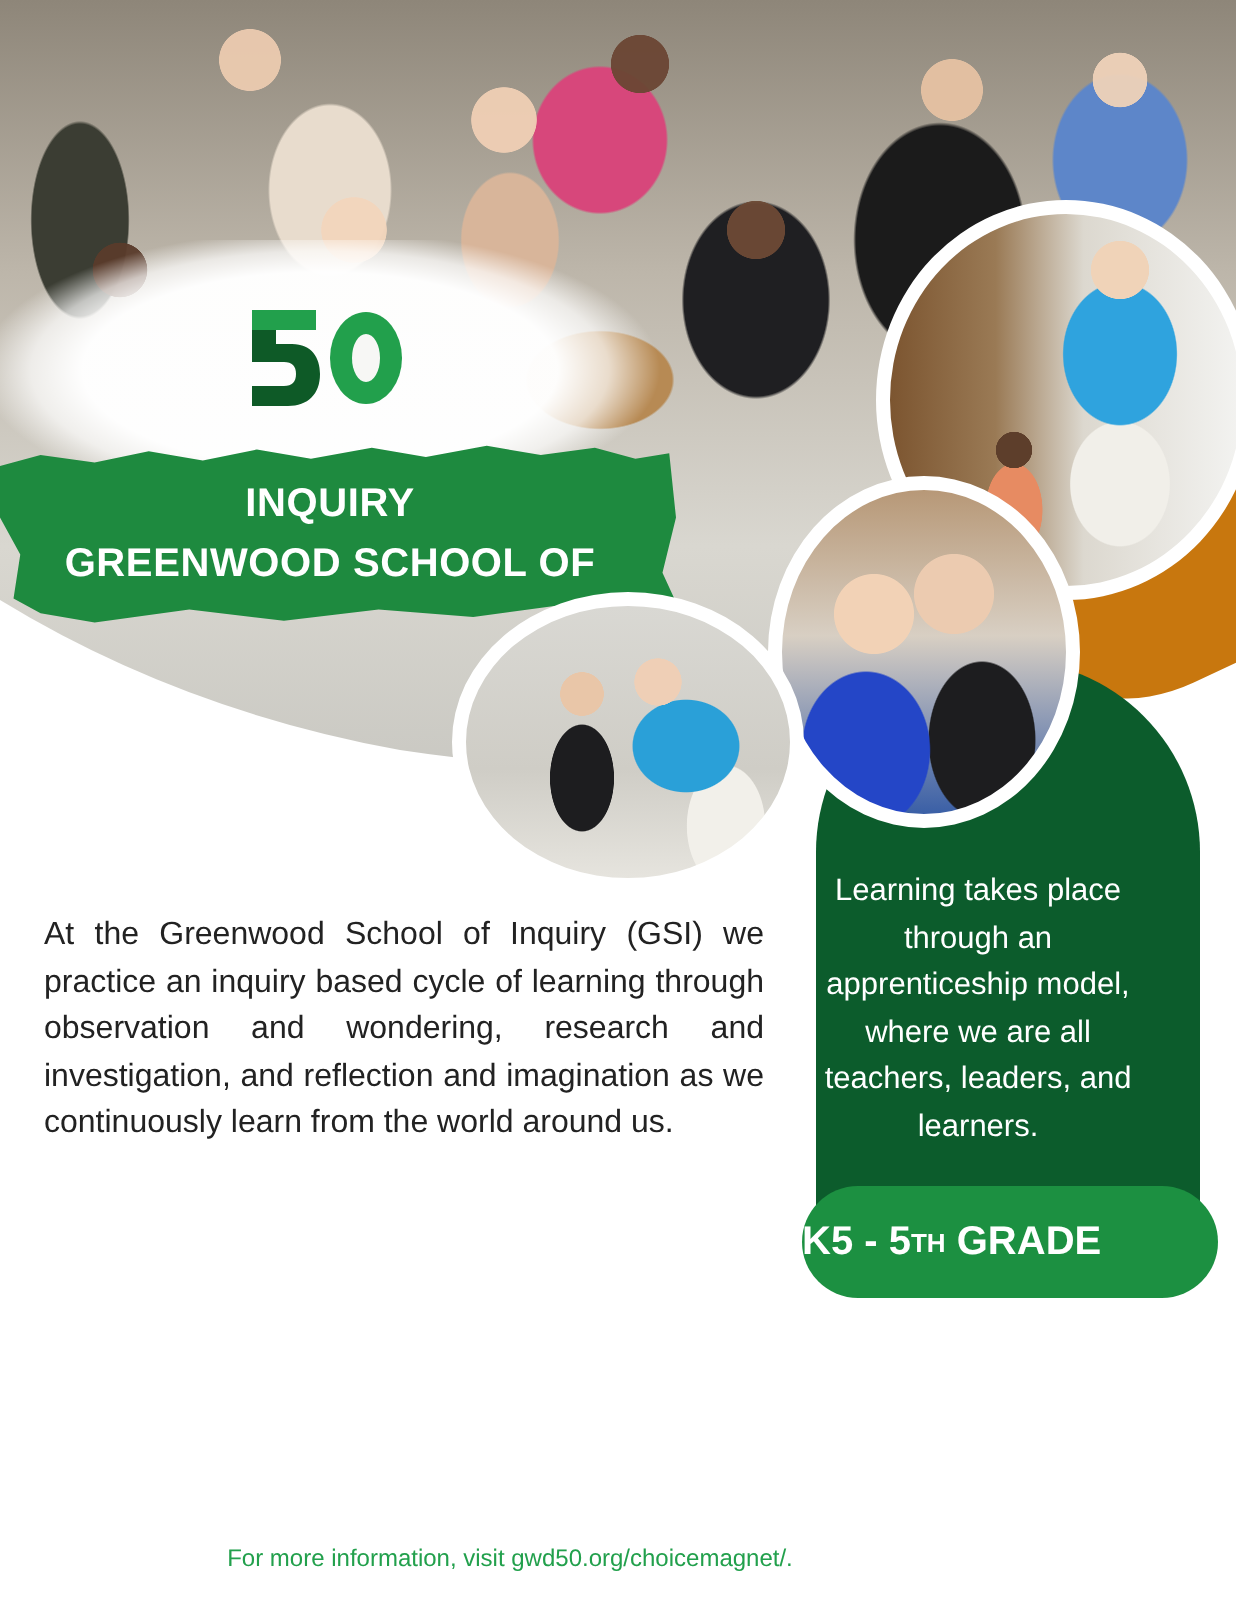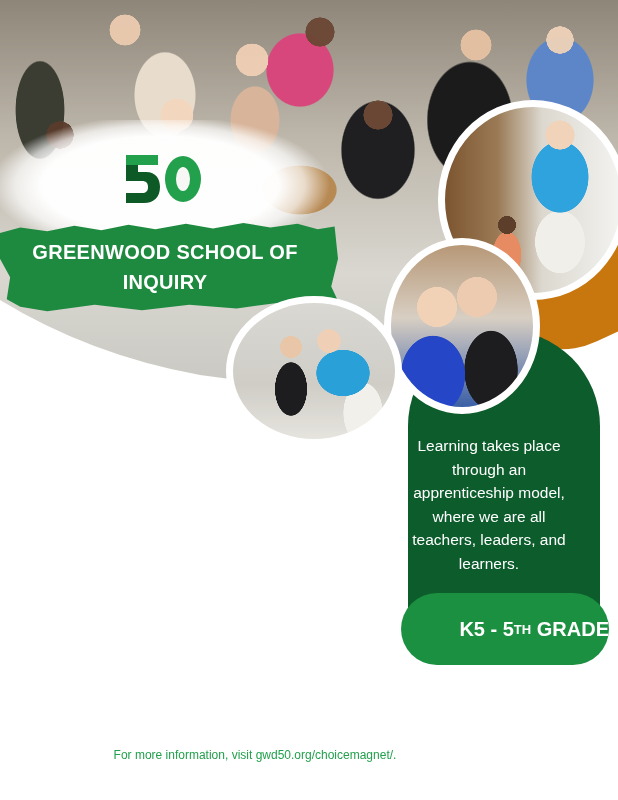--- a/index.html
+++ b/index.html
@@ -98,36 +98,36 @@
   .panel {
     position: absolute; left: 408px; top: 330px; width: 192px; height: 300px;
     background: #0c5c2c; border-radius: 96px 96px 0 0;
   }
   .panel-text {
     position: absolute; left: 408px; top: 434px; width: 162px;
     color: #ffffff; font-size: 15.5px; line-height: 23.5px; text-align: center;
     font-family: "Liberation Sans", sans-serif;
   }
   .grade-pill {
-    position: absolute; left: 401px; top: 593px; width: 208px; height: 72px;
+    position: absolute; left: 401px; top: 593px; width: 208px; height: 56px;
     background: #1c9041; border-radius: 36px;
-    display: flex; align-items: center; justify-content: flex-end;
+    display: flex; align-items: center; justify-content: flex-start;
     color: #ffffff; font-weight: bold; font-size: 20px;
     font-family: "Liberation Sans", sans-serif;
   }
   .grade-pill sup { font-size: 13px; vertical-align: 9px; }
   
   .body-text {
     position: absolute; left: 22px; top: 456px; width: 360px;
     color: #222222; font-size: 16px; line-height: 23.5px; text-align: justify;
     font-family: "Liberation Sans", sans-serif;
   }
   .body-text p { margin: 0 0 23.5px 0; }
   .footer {
-    position: absolute; left: 0; top: 748px; width: 510px; text-align: center;
+    position: absolute; left: 0; top: 772px; width: 510px; text-align: center;
     color: #22a04c; font-size: 12px;
     font-family: "Liberation Sans", sans-serif;
   }
 </style>
 </head>
 <body>
 
 <div class="hero">
   <div class="hero-kids"></div>
 </div>
@@ -136,35 +136,36 @@
 
 <svg class="logo" viewBox="0 0 80 52">
   <path d="M2 2 H34 V12 H14 V19 H22 C32 19 36 26 36 34 C36 44 30 50 20 50 H2 V40 H18 C22 40 24 38 24 34 C24 30 22 28 18 28 H2 Z" fill="#0e5a27"></path>
   <path d="M2 2 H34 V12 H2 Z" fill="#22a04c"></path>
   <ellipse cx="59" cy="26" rx="18" ry="23" fill="#22a04c"></ellipse>
   <ellipse cx="59" cy="26" rx="7" ry="12" fill="#f7f7f5"></ellipse>
 </svg>
 
 <div class="brush-green"></div>
 <div class="title">
+  <div>INQUIRY</div>
   <div>GREENWOOD SCHOOL OF</div>
-  <div>INQUIRY</div>
 </div>
 
 <div class="orange-swoosh"></div>
 <div class="panel"></div>
 
 <div class="circle circle-teacher-boy"></div>
 <div class="circle circle-glasses"></div>
 <div class="circle circle-hellokitty"></div>
 
 <div class="panel-text">Learning takes place through an apprenticeship model, where we are all teachers, leaders, and learners.</div>
 
 <div class="grade-pill">
   <span>K5 - 5</span>
     <sup>TH</sup>
     <span style="white-space:pre"> GRADE</span>
 </div>
 
 <div class="body-text">
+  <p>At the Greenwood School of Inquiry (GSI) we practice an inquiry based cycle of learning through observation and wondering, research and investigation, and reflection and imagination as we continuously learn from the world around us.</p>
 </div>
 
 <div class="footer">For more information, visit gwd50.org/choicemagnet/.</div>
 
 </body></html>

